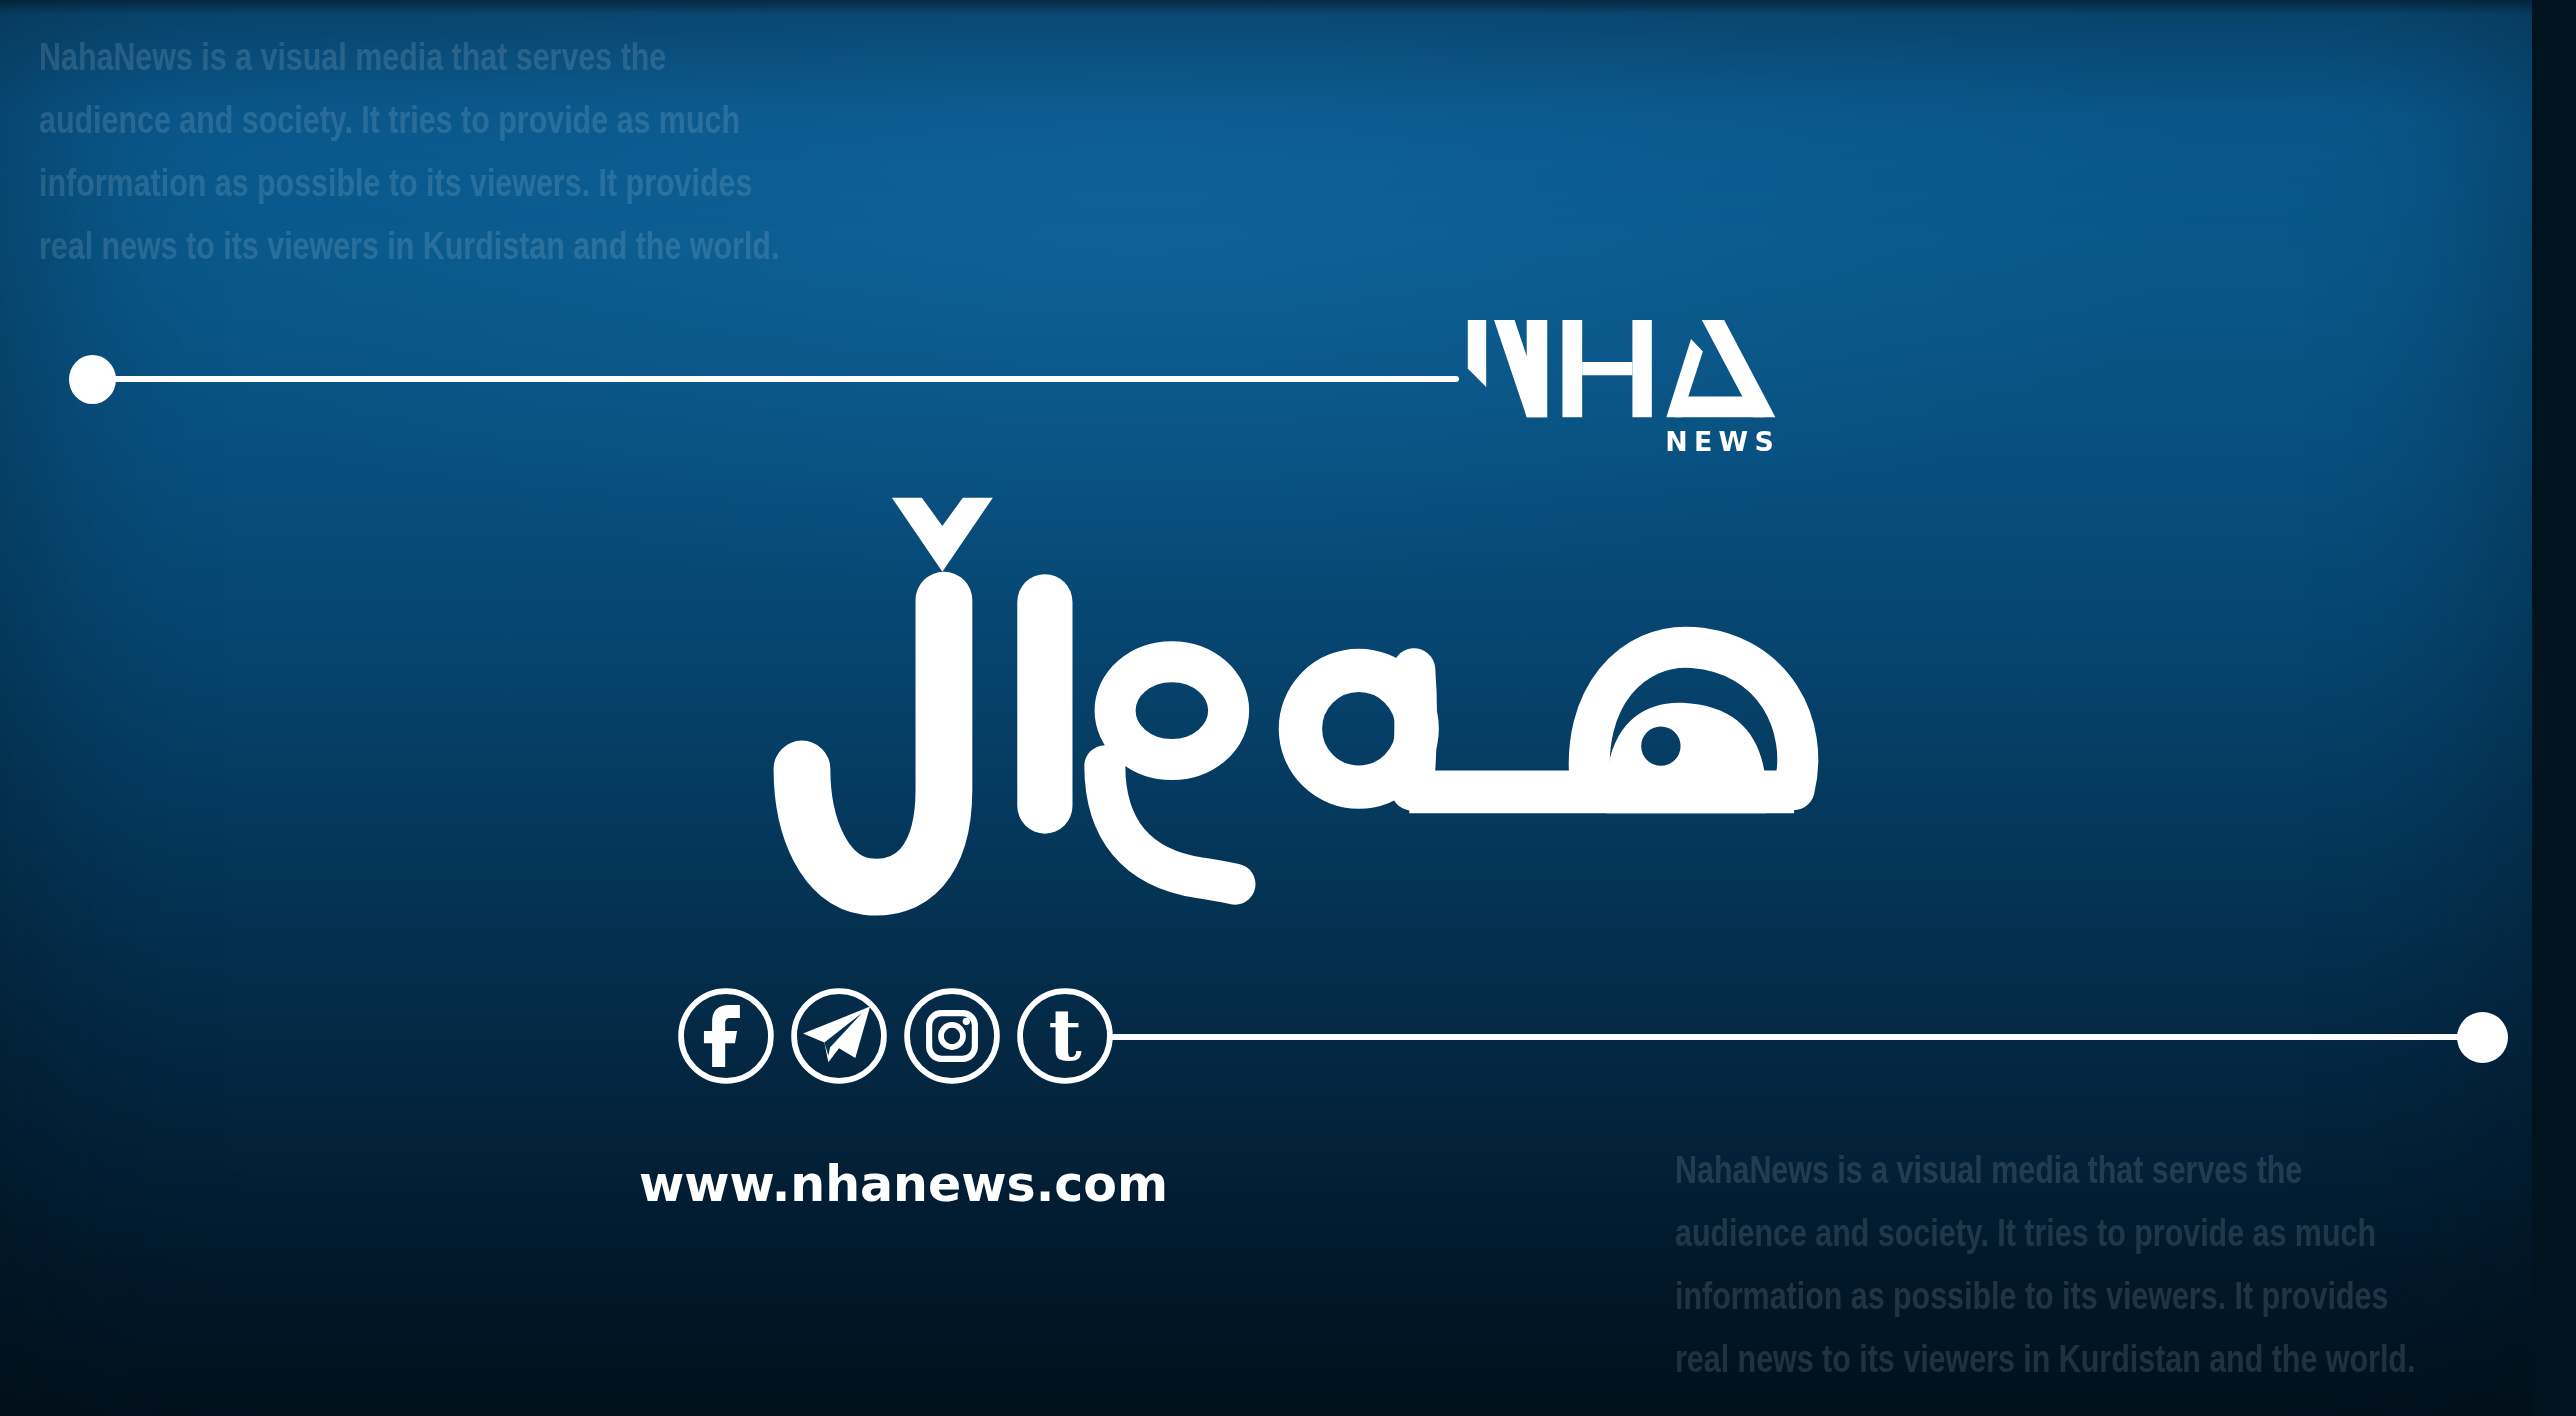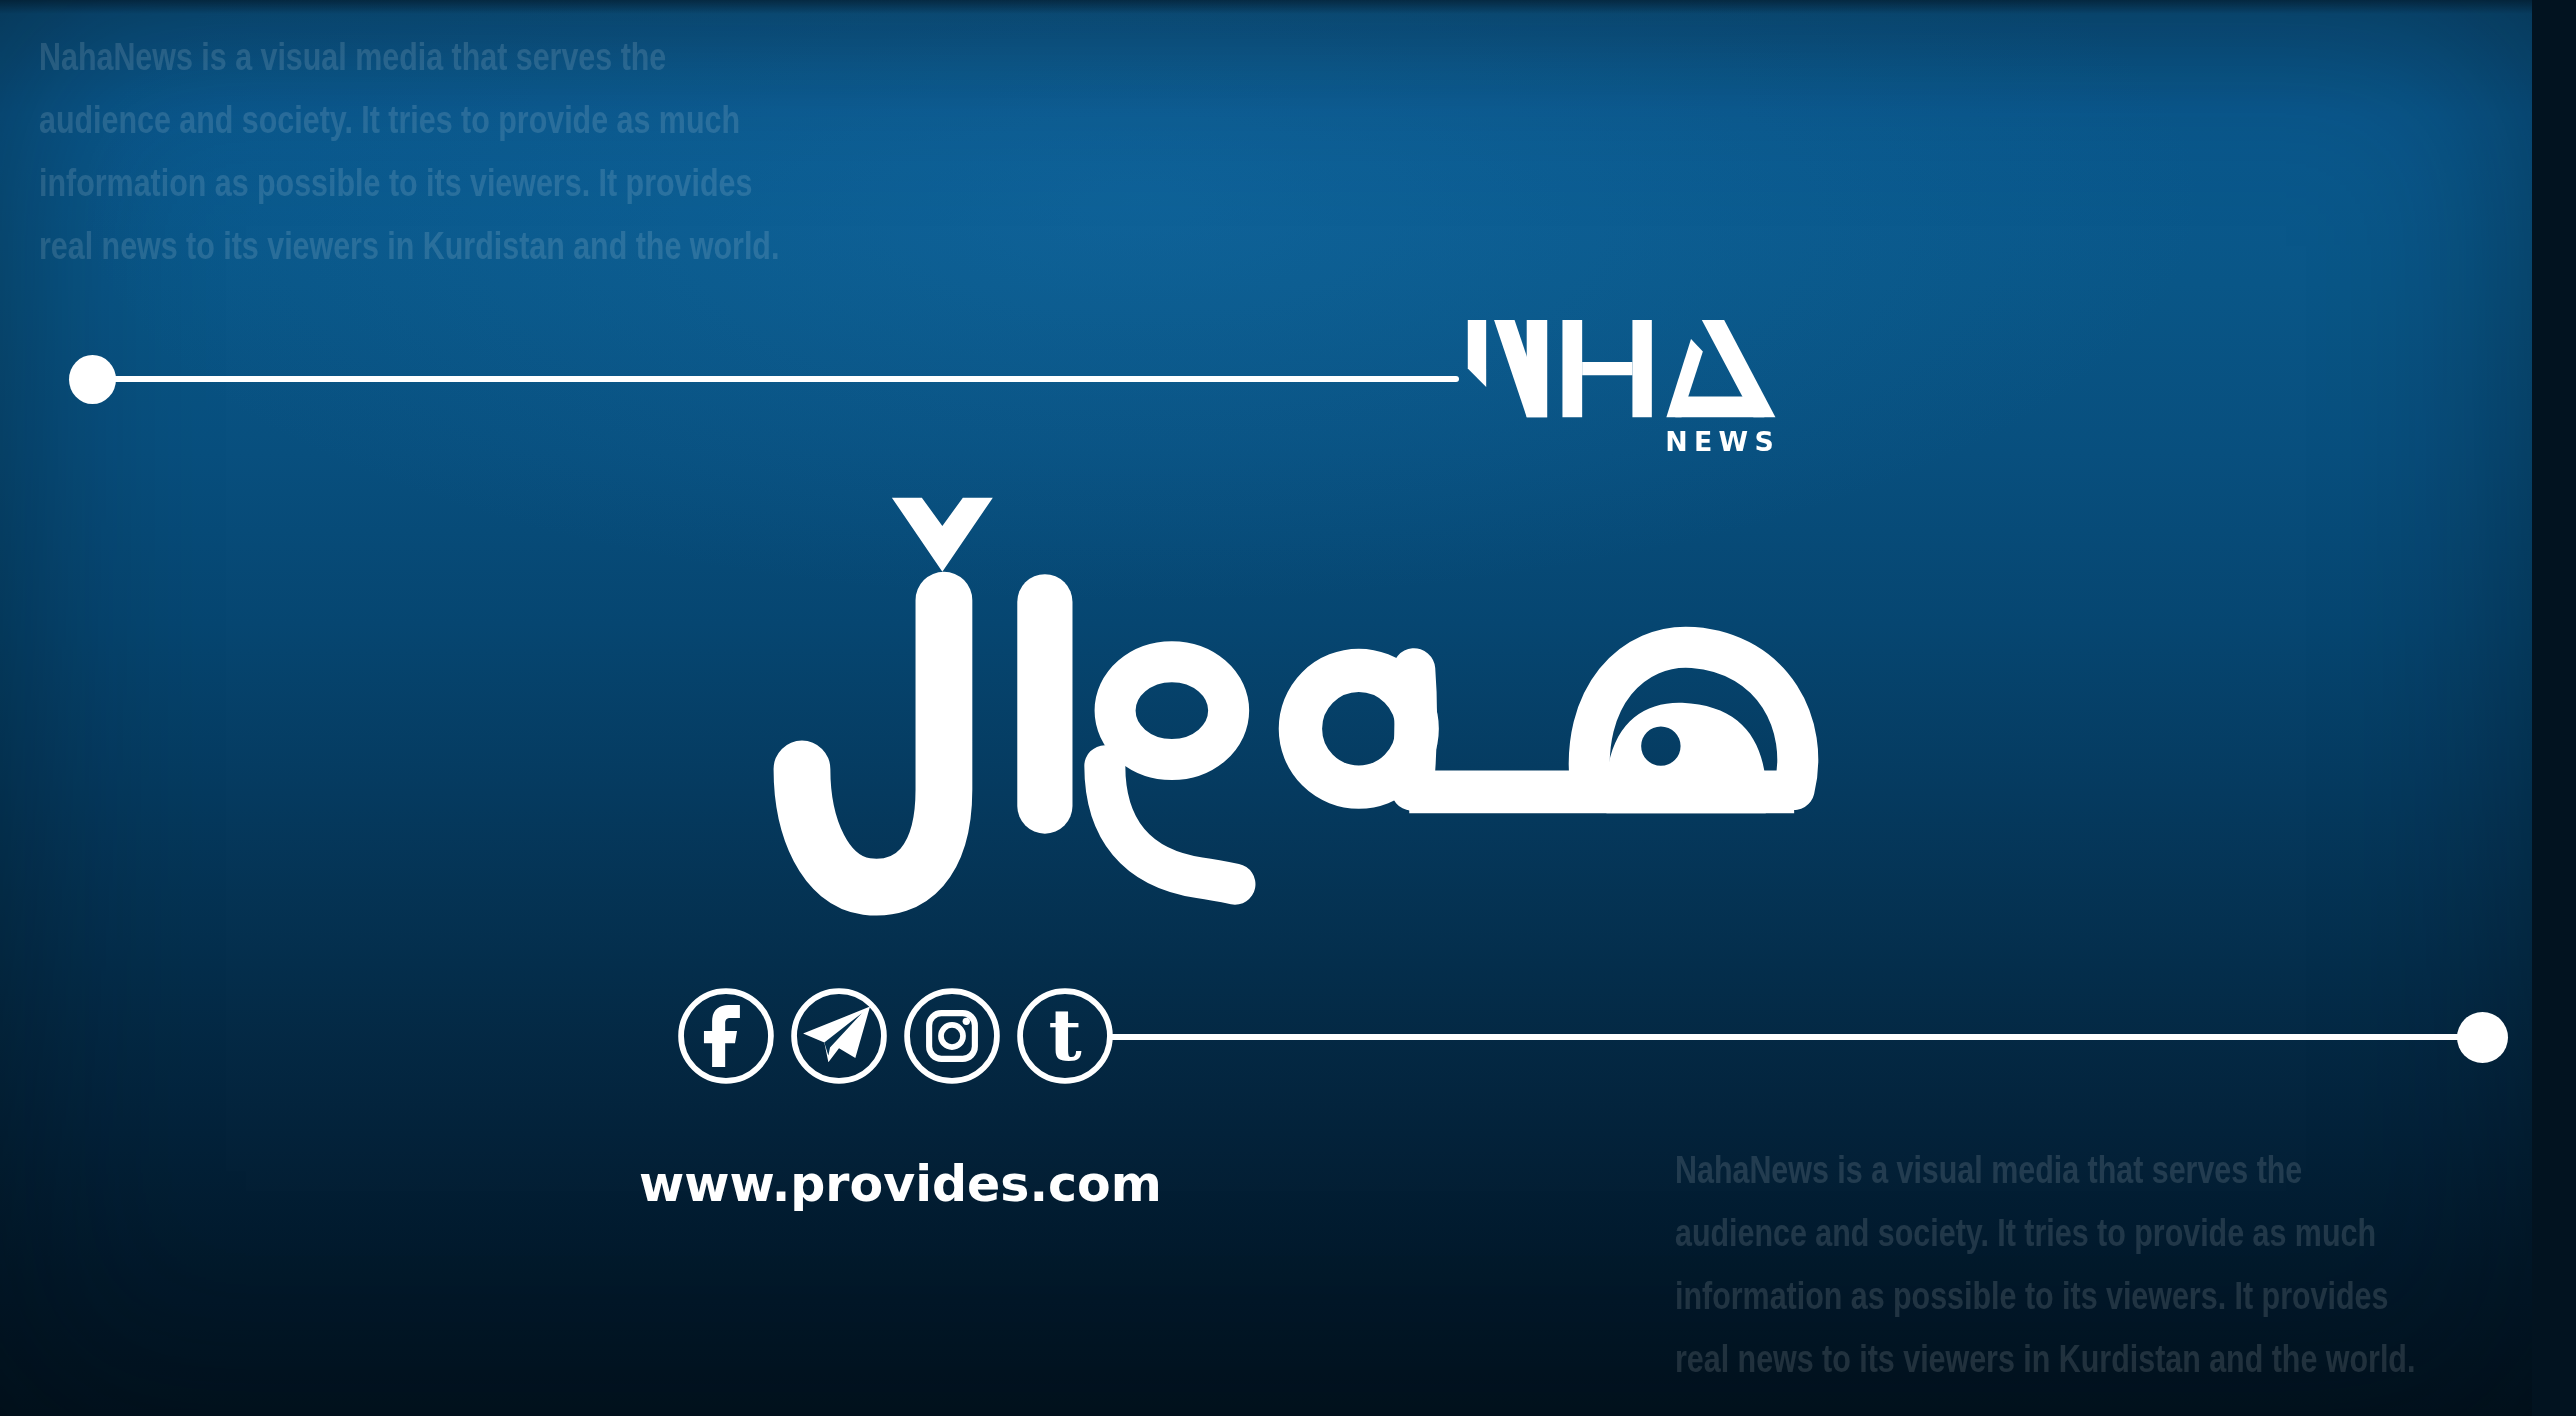--- a/index.html
+++ b/index.html
@@ -165,21 +165,21 @@
       <svg viewBox="0 0 120 120">
         <circle cx="60" cy="60" r="55" fill="none" stroke="#ffffff" stroke-width="7"></circle>
         <text x="60" y="89" text-anchor="middle" fill="#ffffff" font-family="DejaVu Serif, serif" font-weight="bold" font-size="88">t</text>
       </svg>
     </div>
   </div>
 
   <div class="rule right"></div>
   <div class="dot right"></div>
 
-  <div class="website">www.provides.com</div>
+  <div class="website">www.nhanews.com</div>
 
   <div class="watermark bottom-right">
     <div class="wm-line">NahaNews is a visual media that serves the</div>
     <div class="wm-line">audience and society. It tries to provide as much</div>
     <div class="wm-line">information as possible to its viewers. It provides</div>
     <div class="wm-line">real news to its viewers in Kurdistan and the world.</div>
   </div>
 
 </div>
 

